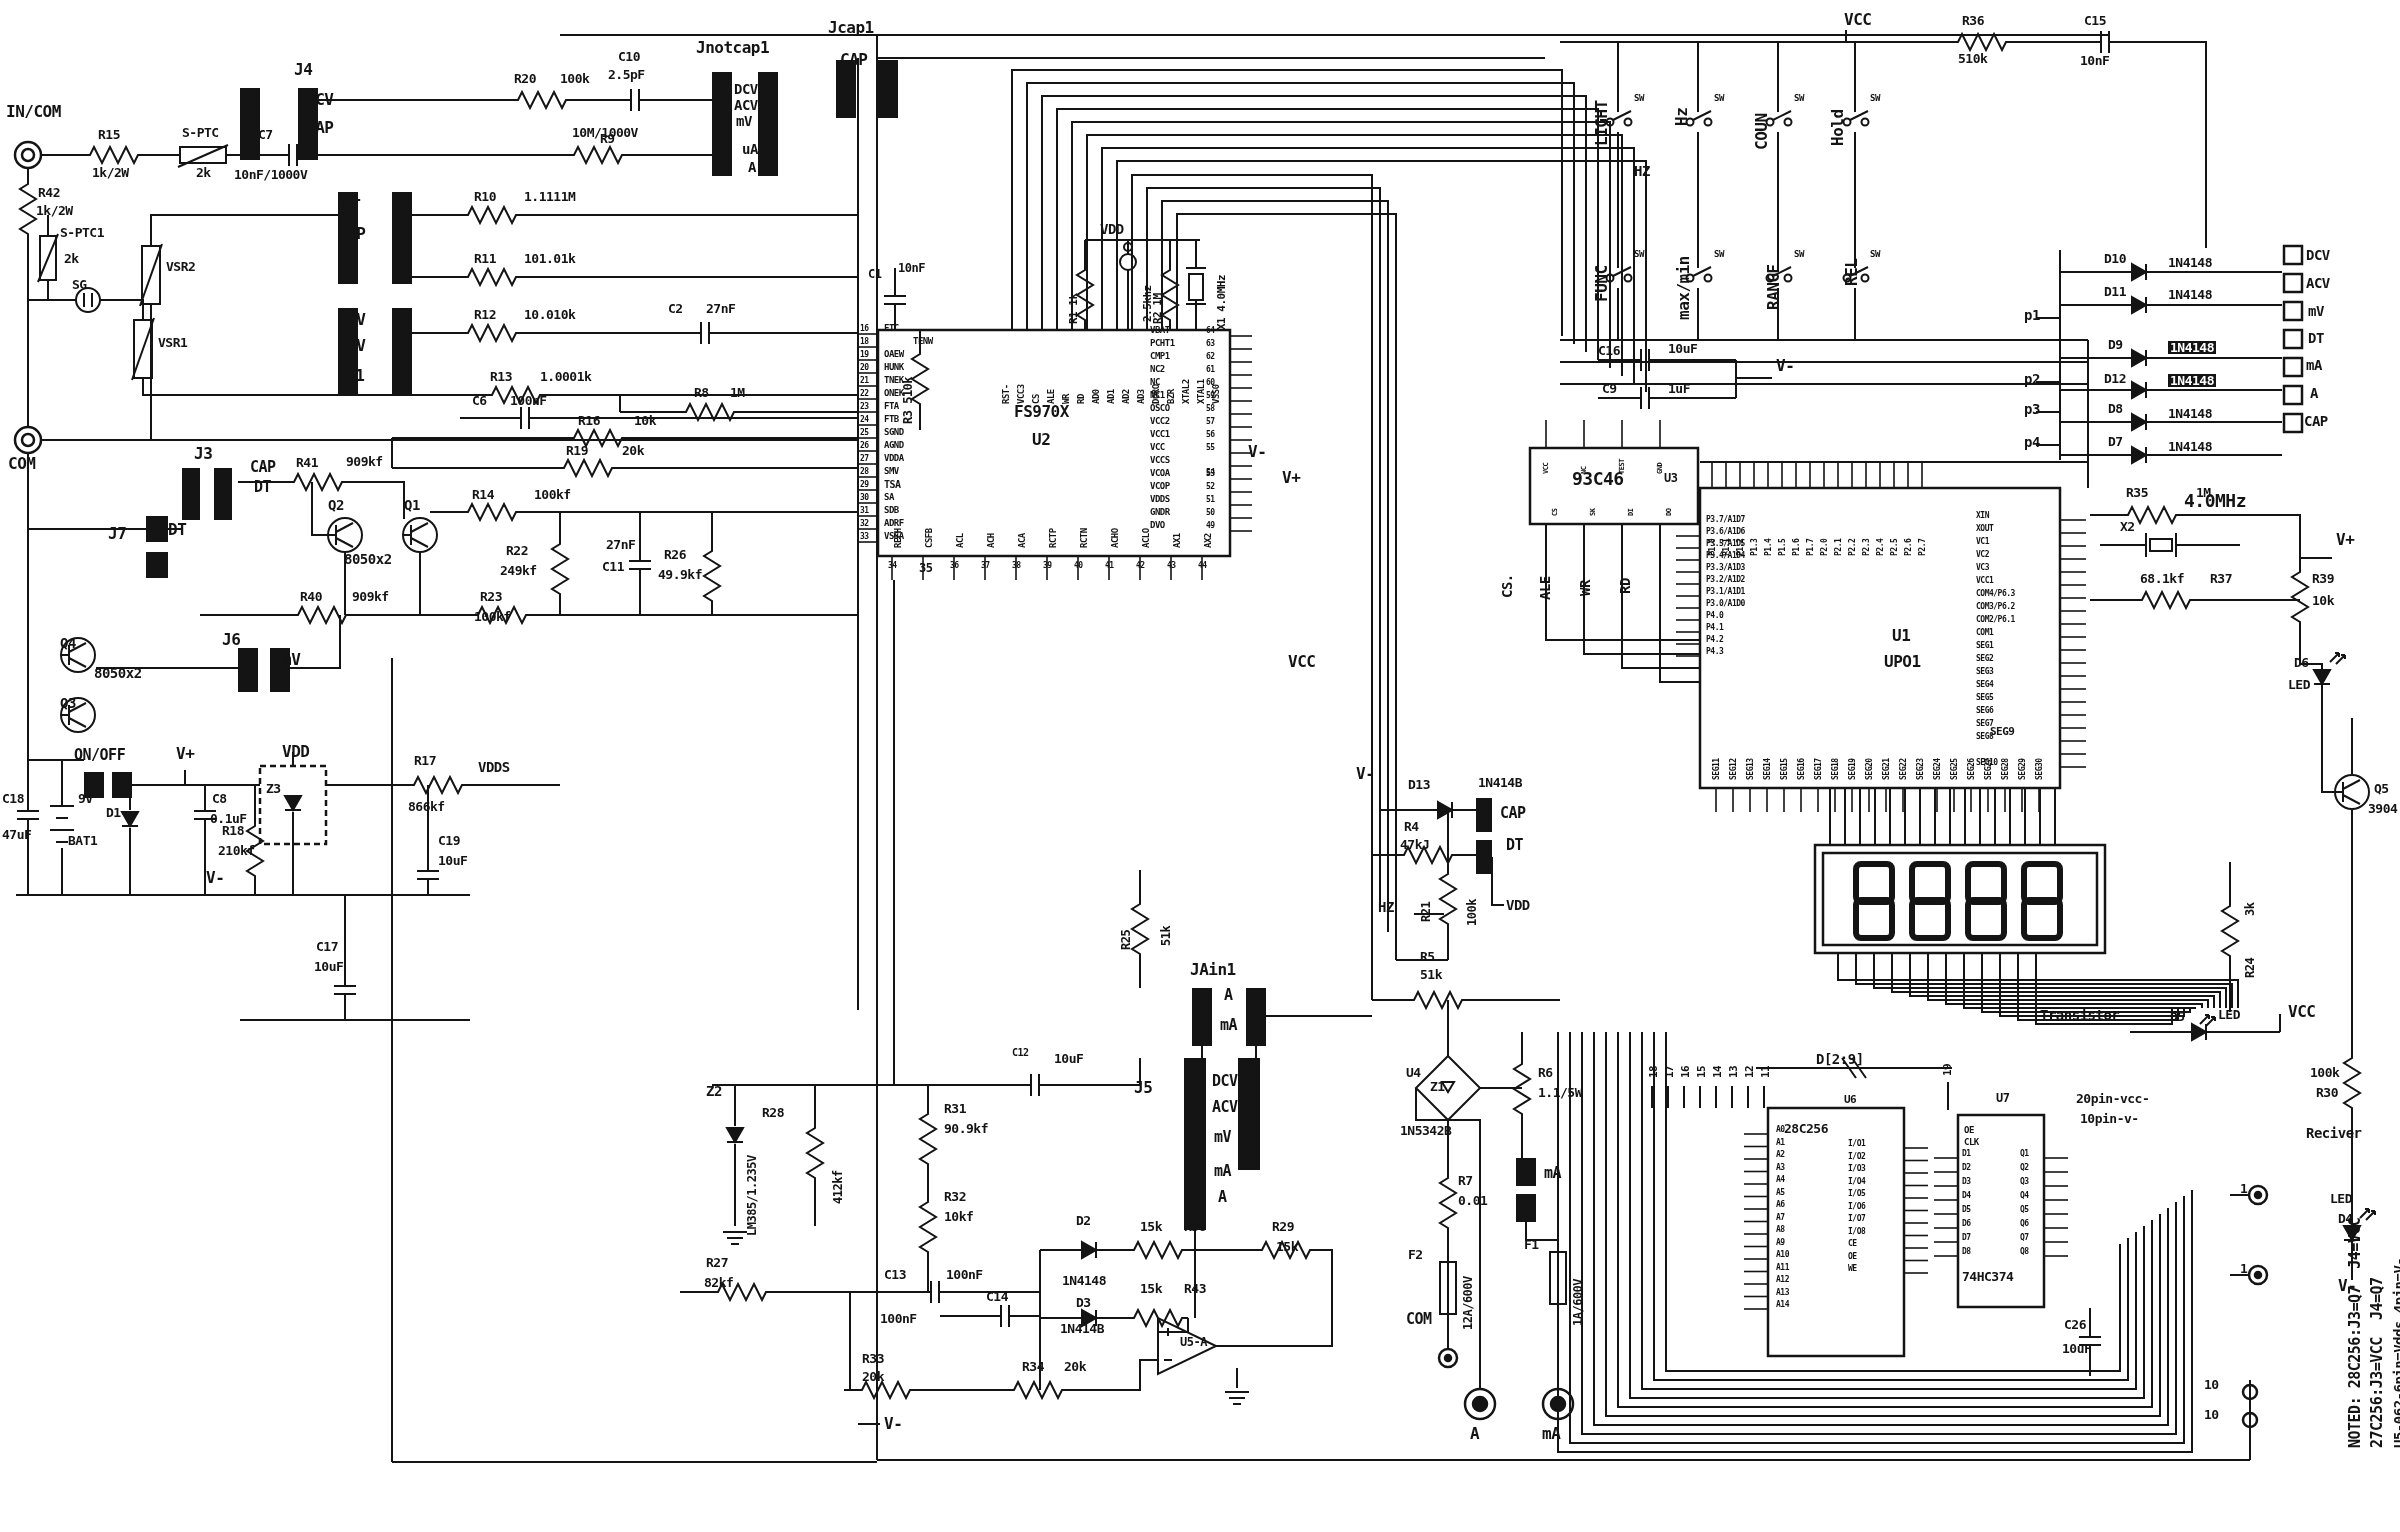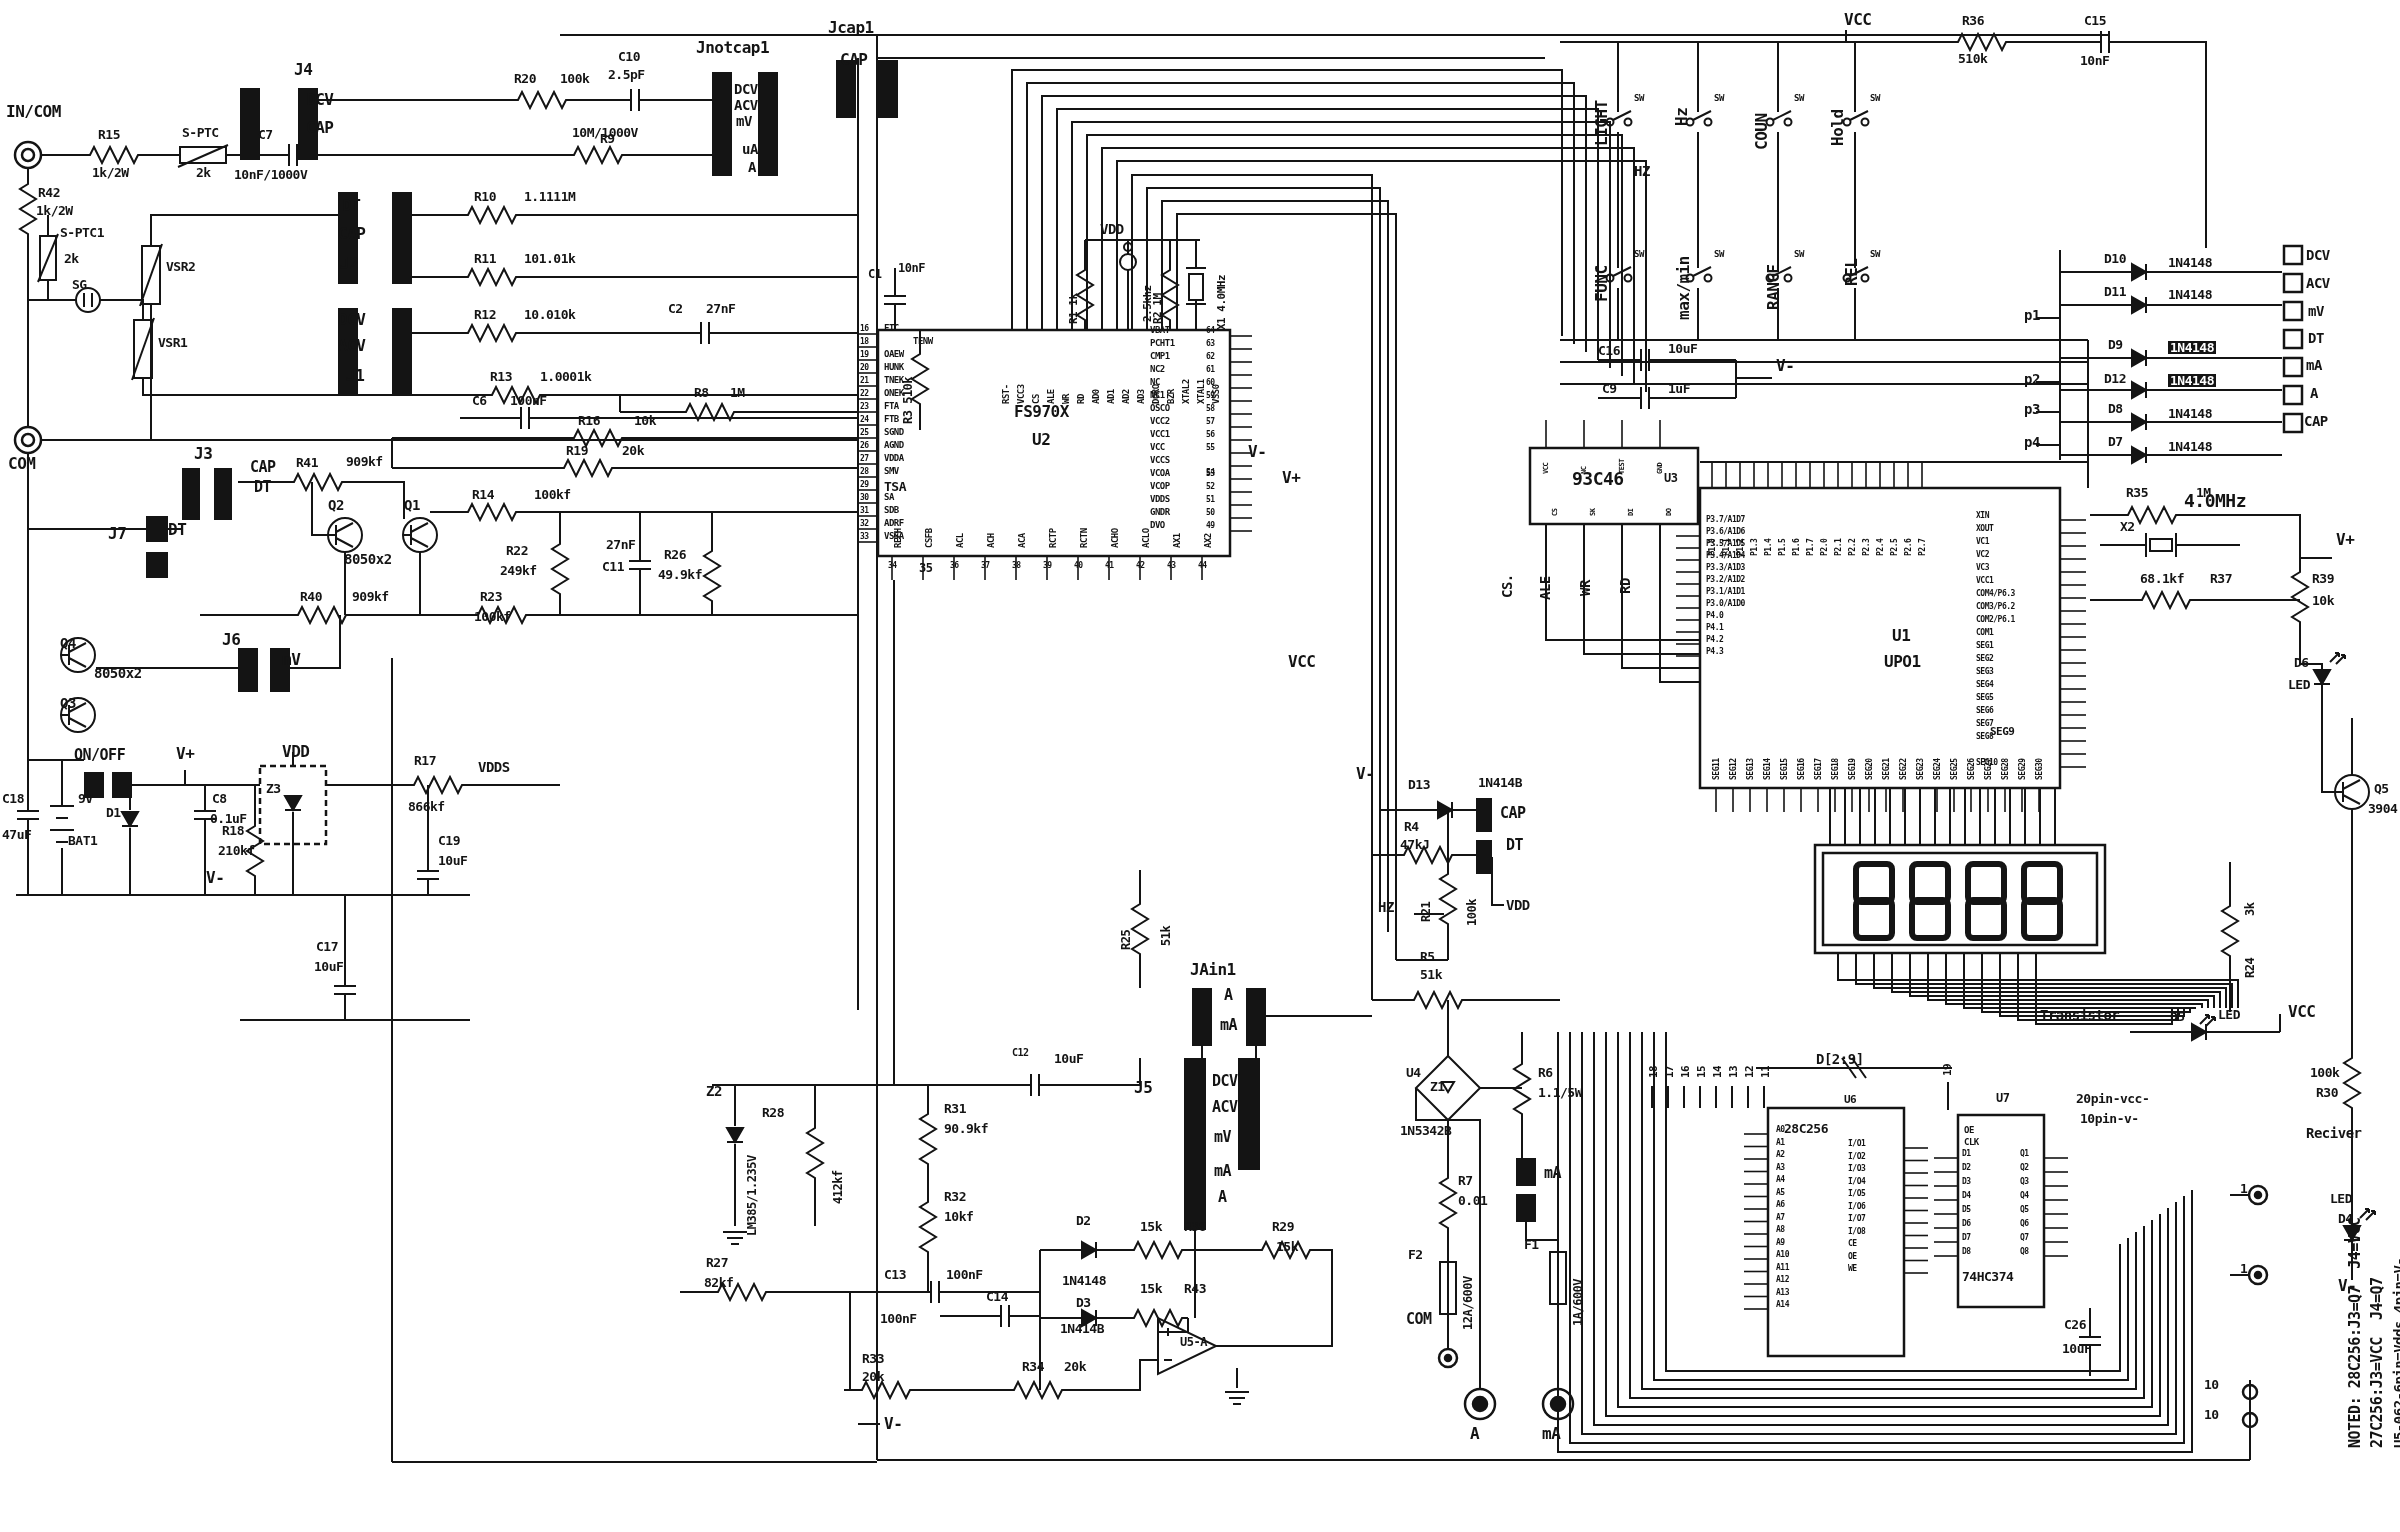--- a/index.html
+++ b/index.html
@@ -765,21 +765,21 @@
       <span class="lbl" style="left: 884px; top: 415px; font-size: 9px;">FTB</span>
       <span class="lbl" style="left: 860px; top: 429px; font-size: 8px;">25</span>
       <span class="lbl" style="left: 884px; top: 428px; font-size: 9px;">SGND</span>
       <span class="lbl" style="left: 860px; top: 442px; font-size: 8px;">26</span>
       <span class="lbl" style="left: 884px; top: 441px; font-size: 9px;">AGND</span>
       <span class="lbl" style="left: 860px; top: 455px; font-size: 8px;">27</span>
       <span class="lbl" style="left: 884px; top: 454px; font-size: 9px;">VDDA</span>
       <span class="lbl" style="left: 860px; top: 468px; font-size: 8px;">28</span>
       <span class="lbl" style="left: 884px; top: 467px; font-size: 9px;">SMV</span>
       <span class="lbl" style="left: 860px; top: 481px; font-size: 8px;">29</span>
-      <span class="lbl" style="left: 884px; top: 480px; font-size: 13px;">TSA</span>
+      <span class="lbl" style="left: 884px; top: 480px; font-size: 10px;">TSA</span>
       <span class="lbl" style="left: 860px; top: 494px; font-size: 8px;">30</span>
       <span class="lbl" style="left: 884px; top: 493px; font-size: 9px;">SA</span>
       <span class="lbl" style="left: 860px; top: 507px; font-size: 8px;">31</span>
       <span class="lbl" style="left: 884px; top: 506px; font-size: 9px;">SDB</span>
       <span class="lbl" style="left: 860px; top: 520px; font-size: 8px;">32</span>
       <span class="lbl" style="left: 884px; top: 519px; font-size: 9px;">ADRF</span>
       <span class="lbl" style="left: 860px; top: 533px; font-size: 8px;">33</span>
       <span class="lbl" style="left: 884px; top: 532px; font-size: 9px;">VSSA</span>
       <span class="lbl" style="left: 1150px; top: 326px; font-size: 9px;">VBAT</span>
       <span class="lbl" style="left: 1206px; top: 327px; font-size: 8px;">64</span>

